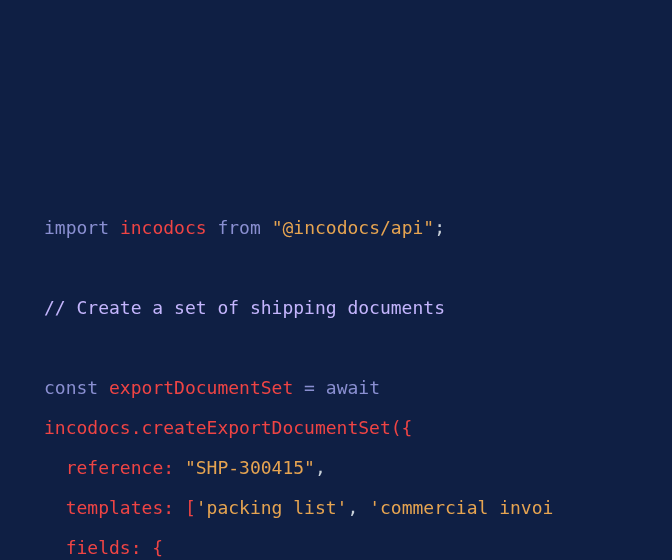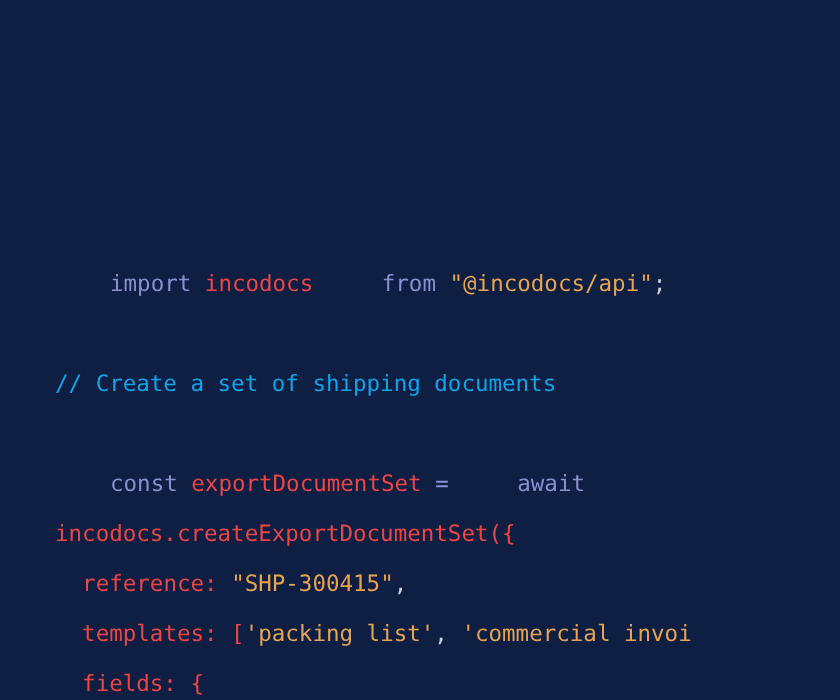--- a/index.html
+++ b/index.html
@@ -13,25 +13,25 @@
     background: #0f1f44;
     font-family: "SF Mono", "Monaco", "Menlo", "Consolas", "Courier New", monospace;
     font-size: 18px;
     line-height: 40px;
     color: #c9d1d9;
     padding: 48px 44px 0 44px;
     box-sizing: border-box;
     white-space: pre;
     border-radius: 16px;
   }
-  .keyword  { color: #8a8fd1; margin-left: 44px; }   
+  .keyword  { color: #8a8fd1; }   
   .ident    { color: #ef4444; }   
   .punct    { color: #c9d1d9; }
   .string   { color: #e6a451; }   
-  .comment  { color: #0ea5e9; }   
+  .comment  { color: #c4b5fd; }   
   .operator { color: #8a8fd1; }   
   .line { display: block; height: 40px; }
 </style>
 </head>
 <body>
 
 
 
 <code><span class="line"><span class="keyword">import</span> <span class="ident">incodocs</span> <span class="keyword">from</span> <span class="string">"@incodocs/api"</span><span class="punct">;</span></span><span class="line"> </span><span class="line"><span class="comment">// Create a set of shipping documents</span></span><span class="line"> </span><span class="line"><span class="keyword">const</span> <span class="ident">exportDocumentSet</span> <span class="operator">=</span> <span class="keyword">await</span></span><span class="line"><span class="ident">incodocs.createExportDocumentSet({</span></span><span class="line"><span>  </span><span class="ident">reference: </span><span class="string">"SHP-300415"</span><span class="punct">,</span></span><span class="line"><span>  </span><span class="ident">templates: [</span><span class="string">'packing list'</span><span class="punct">, </span><span class="string">'commercial invoi</span></span><span class="line"><span class="ident">  fields: {</span></span></code>
 

